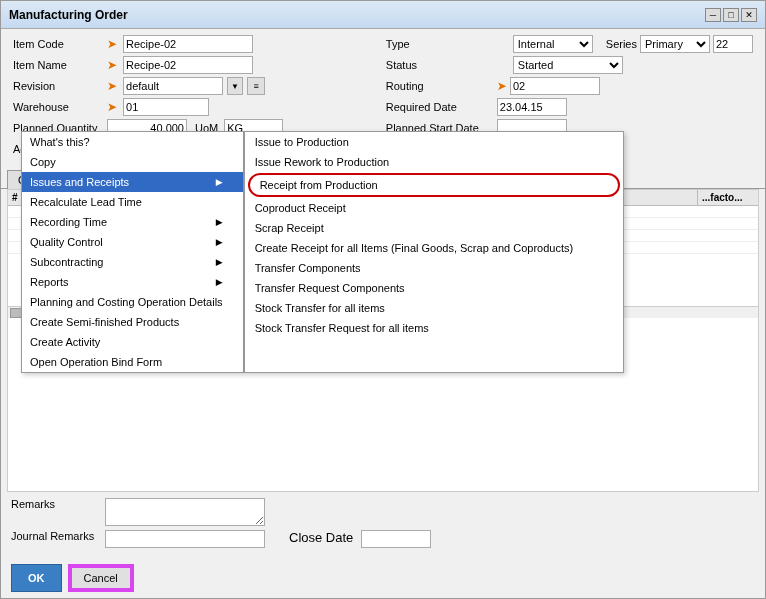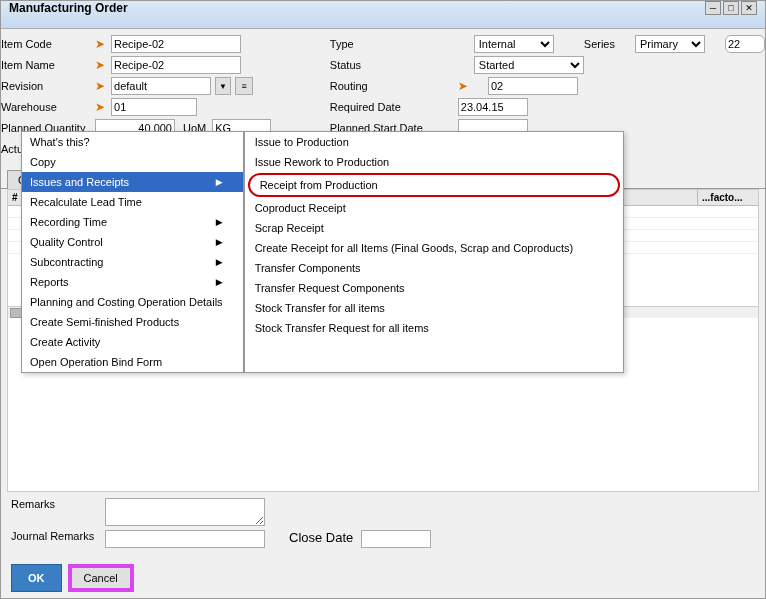--- a/index.html
+++ b/index.html
@@ -19,20 +19,21 @@
       border: 1px solid #999;
       box-shadow: 2px 2px 8px rgba(0,0,0,0.3);
       display: flex;
       flex-direction: column;
       position: relative;
     }
     .title-bar {
       background: linear-gradient(to bottom, #dce9f5, #c5d9f1);
       height: 28px;
       display: flex;
+      align-items: center;
       padding: 0 8px;
       border-bottom: 1px solid #aaa;
       flex-shrink: 0;
     }
     .title-bar-text {
       font-size: 12px;
       font-weight: bold;
       color: #000;
       flex: 1;
     }
@@ -45,21 +46,21 @@
       height: 14px;
       background: #ddd;
       border: 1px solid #888;
       font-size: 9px;
       cursor: pointer;
       display: flex;
       align-items: center;
       justify-content: center;
     }
     .form-area {
-      padding: 6px 0 4px;
+      padding: 6px 12px 4px;
       flex-shrink: 0;
     }
     .form-row {
       display: flex;
       align-items: center;
       margin-bottom: 3px;
       gap: 4px;
     }
     .form-label {
       color: #000;
@@ -274,21 +275,21 @@
     }
     .form-right-col {
       display: flex;
       flex-direction: column;
       gap: 3px;
       min-width: 280px;
     }
     .form-right-row {
       display: flex;
       align-items: center;
-      gap: 18px;
+      gap: 1px;
     }
     .right-label {
       min-width: 110px;
       font-size: 11px;
     }
   </style>
 </head>
 <body>
 
 <div class="window">
@@ -343,21 +344,21 @@
       <div class="form-right-col">
         <div class="form-right-row">
           <span class="right-label">Type</span>
           <select class="form-select form-select-medium">
             <option>Internal</option>
           </select>
           <span style="margin-left:12px;font-size:11px;">Series</span>
           <select class="form-select" style="width:70px;margin-left:2px;">
             <option>Primary</option>
           </select>
-          <input class="form-input form-input-xsmall" value="22" style="margin-left: 2px; border-radius: 6px;">
+          <input class="form-input form-input-xsmall" value="22" style="margin-left: 2px;">
         </div>
         <div class="form-right-row">
           <span class="right-label">Status</span>
           <select class="form-select" style="width:110px;">
             <option>Started</option>
           </select>
         </div>
         <div class="form-right-row">
           <span class="right-label">Routing</span>
           <span class="arrow-icon">➤</span>

